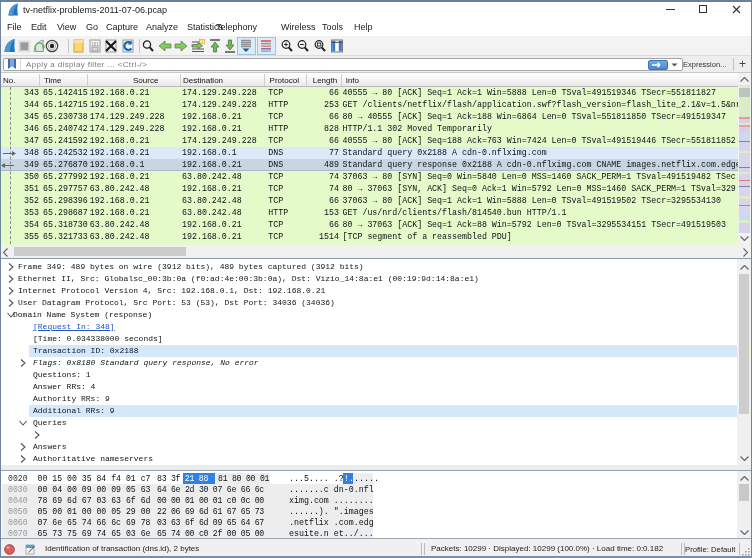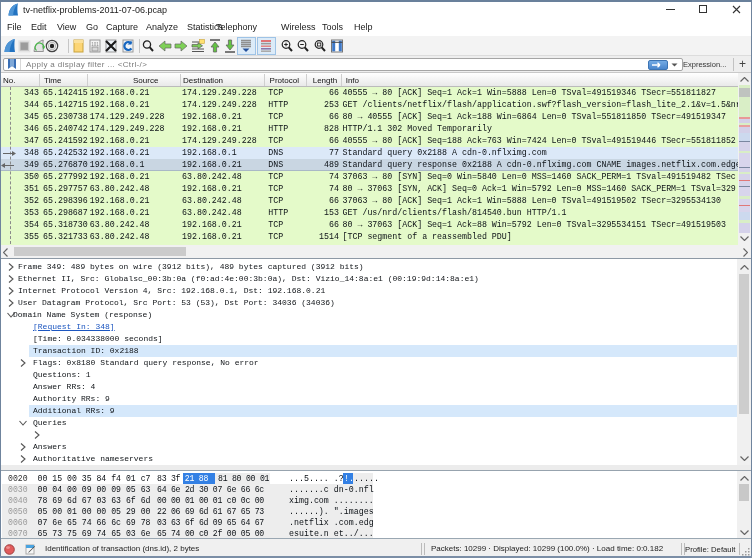--- a/index.html
+++ b/index.html
@@ -247,21 +247,21 @@
     </svg><span style="position:absolute;left:17px;top:0;color:#101418;">User Datagram Protocol, Src Port: 53 (53), Dst Port: 34036 (34036)</span></div>
 <div class="abs mono" style="left:1px;top:309.00px;width:736px;height:12.00px;font-size:8.0px;line-height:12.00px;white-space:pre;"><svg width="8" height="6" viewBox="0 0 8 6" style="position:absolute;left:5.5px;top:3px;">
       <path d="M0.5 1 L4 5 L7.5 1" fill="none" stroke="#555" stroke-width="1.1"></path>
     </svg><span style="position:absolute;left:12px;top:0;color:#101418;">Domain Name System (response)</span></div>
 <div class="abs mono" style="left:1px;top:321.00px;width:736px;height:12.00px;font-size:8.0px;line-height:12.00px;white-space:pre;"><span style="position:absolute;left:32px;top:0;color:#1c56c0;text-decoration:underline;">[Request In: 348]</span></div>
 <div class="abs mono" style="left:1px;top:333.00px;width:736px;height:12.00px;font-size:8.0px;line-height:12.00px;white-space:pre;"><span style="position:absolute;left:32px;top:0;color:#101418;">[Time: 0.034338000 seconds]</span></div>
 <div class="abs" style="left:29px;top:345.00px;width:708px;height:12.00px;background:#d5e8fb;"></div>
 <div class="abs mono" style="left:1px;top:345.00px;width:736px;height:12.00px;font-size:8.0px;line-height:12.00px;white-space:pre;"><span style="position:absolute;left:32px;top:0;color:#101418;">Transaction ID: 0x2188</span></div>
 <div class="abs mono" style="left:1px;top:357.00px;width:736px;height:12.00px;font-size:8.0px;line-height:12.00px;white-space:pre;"><svg width="6" height="8" viewBox="0 0 6 8" style="position:absolute;left:19px;top:2px;">
       <path d="M1 0.5 L5 4 L1 7.5" fill="none" stroke="#555" stroke-width="1.1"></path>
-    </svg><span style="position:absolute;left:32px;top:0;color:#101418;">Flags: 0x8180 Standard query response, No error</span></div>
+    </svg><span style="position:absolute;left:32px;top:0;color:#101418;font-style:italic;">Flags: 0x8180 Standard query response, No error</span></div>
 <div class="abs mono" style="left:1px;top:369.00px;width:736px;height:12.00px;font-size:8.0px;line-height:12.00px;white-space:pre;"><span style="position:absolute;left:32px;top:0;color:#101418;">Questions: 1</span></div>
 <div class="abs mono" style="left:1px;top:381.00px;width:736px;height:12.00px;font-size:8.0px;line-height:12.00px;white-space:pre;"><span style="position:absolute;left:32px;top:0;color:#101418;">Answer RRs: 4</span></div>
 <div class="abs mono" style="left:1px;top:393.00px;width:632px;height:12.00px;font-size:8.0px;line-height:12.00px;white-space:pre;"><span style="position:absolute;left:32px;top:0;color:#101418;">Authority RRs: 9</span></div>
 <div class="abs" style="left:29px;top:405.00px;width:708px;height:12.00px;background:#d5e8fb;"></div>
 <div class="abs mono" style="left:1px;top:405.00px;width:736px;height:12.00px;font-size:8.0px;line-height:12.00px;white-space:pre;"><span style="position:absolute;left:32px;top:0;color:#101418;">Additional RRs: 9</span></div>
 <div class="abs mono" style="left:1px;top:417.00px;width:736px;height:12.00px;font-size:8.0px;line-height:12.00px;white-space:pre;"><svg width="8" height="6" viewBox="0 0 8 6" style="position:absolute;left:18px;top:3px;">
       <path d="M0.5 1 L4 5 L7.5 1" fill="none" stroke="#555" stroke-width="1.1"></path>
     </svg><span style="position:absolute;left:32px;top:0;color:#101418;">Queries</span></div>
 <div class="abs mono" style="left:1px;top:429.00px;width:736px;height:12.00px;font-size:8.0px;line-height:12.00px;white-space:pre;"><svg width="6" height="8" viewBox="0 0 6 8" style="position:absolute;left:33px;top:2px;">
       <path d="M1 0.5 L5 4 L1 7.5" fill="none" stroke="#555" stroke-width="1.1"></path>

